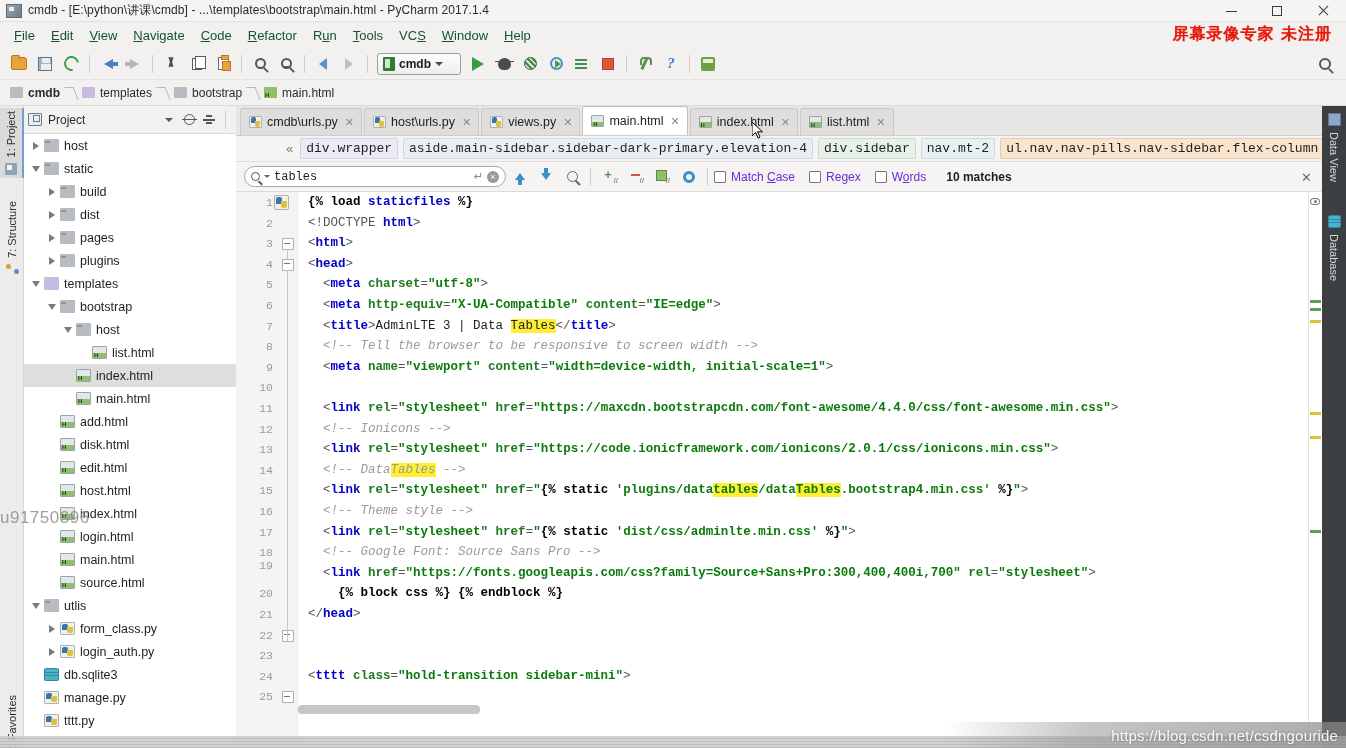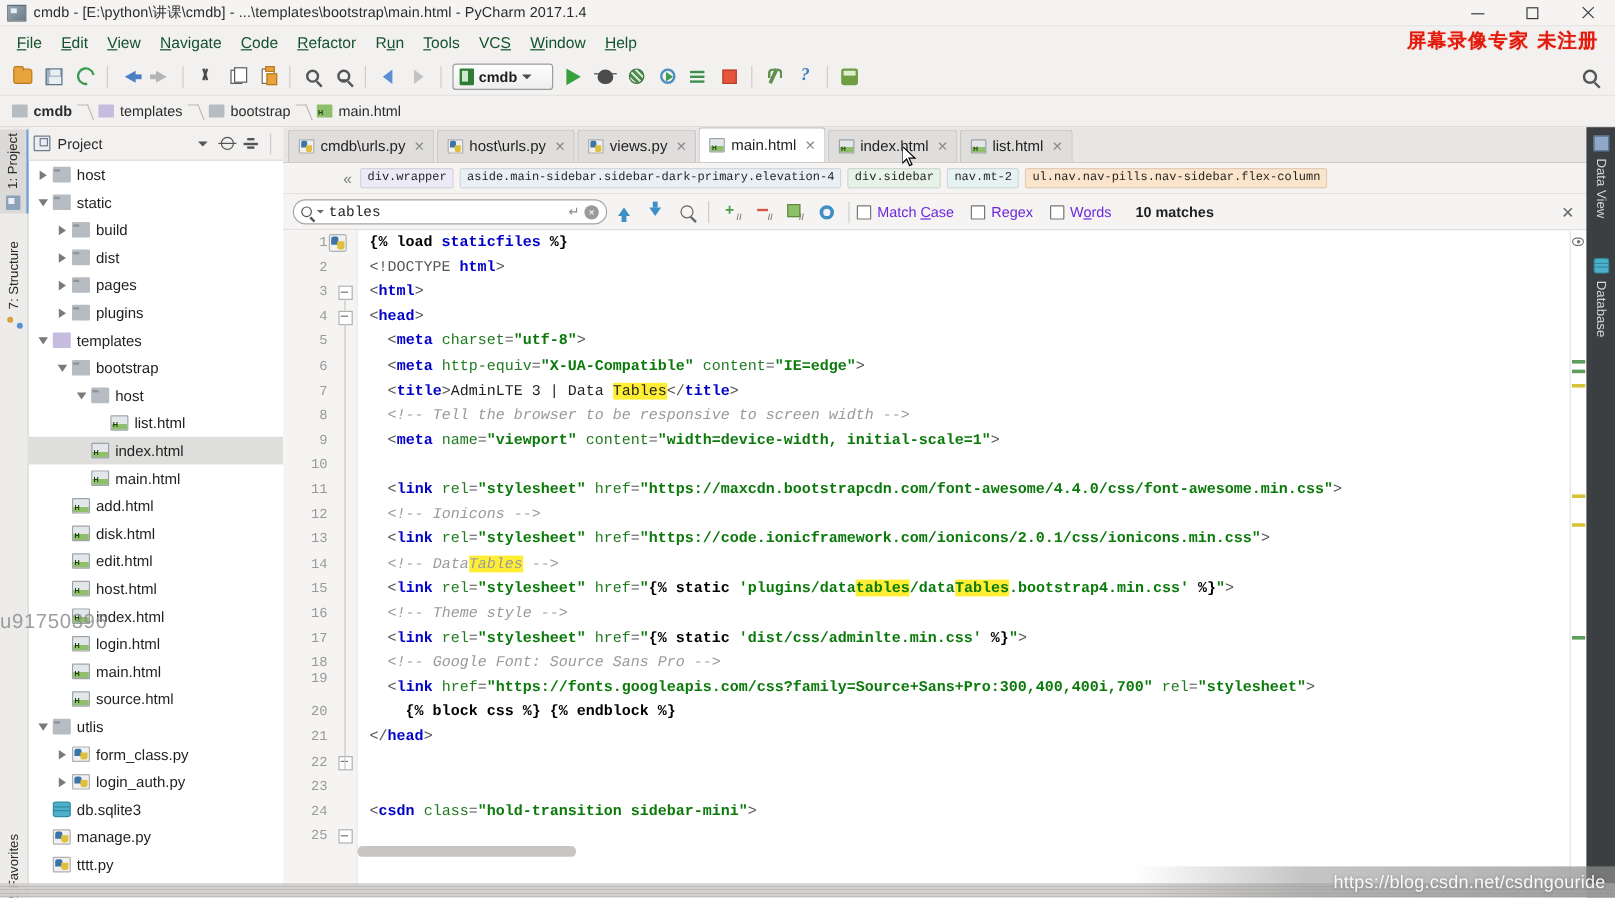--- a/index.html
+++ b/index.html
@@ -300,21 +300,21 @@
   
   .struct-strip {
     height: 26px; background:#f5f4f3;
     display:flex; align-items:center; gap:5px;
     padding-left: 50px;
     border-bottom:1px solid #e0dedc;
   }
   .strip-back { font-size:13px;color:#7a7a7a; margin-right:3px; letter-spacing:-1px;}
   .chip {
     font-family: "Liberation Mono", monospace;
-    font-size: 10px; color:#1f1f1f;
+    font-size: 13px; color:#1f1f1f;
     padding: 2px 5px; border-radius: 2px;
     border: 1px solid rgba(0,0,0,0.10);
     white-space: nowrap;
   }
 
   
   .findbar {
     height: 30px; background:#f5f4f3;
     display:flex; align-items:center; gap:0px;
     padding-left: 8px; border-bottom:1px solid #dddbd9;
@@ -384,21 +384,21 @@
 
   .codelines {
     position:absolute; left:62px; top:0; right:0; bottom:0;
     font-family:"Liberation Mono", monospace;
     font-size: 12.5px; line-height: 20.6px;
     white-space: nowrap;
   }
   .cline { height:20.6px; padding-left:10px; white-space:nowrap; }
   .tag { color:#0000c8; font-weight:bold; }
   .brk { color:#555; }
-  .attr { color:#1f7a1f; font-weight:normal; }
+  .attr { color:#1f7a1f; font-weight:bold; }
   .val  { color:#0b7a0b; font-weight:bold; }
   .txt  { color:#222; }
   .cmt  { color:#9a9a9a; font-style:italic; }
   .dj   { color:#000; font-weight:bold; }
   .djk  { color:#0000c8; font-weight:bold; }
   .hl   { background:#ffee33; }
 
   .code-hscroll {
     position:absolute; left:62px; bottom:10px; height:9px;
     background:#c8c6c4; border-radius:4px;
@@ -965,21 +965,21 @@
           <div class="cline"><span style="white-space:pre">  </span><span class="cmt">&lt;!-- Data</span><span class="cmt hl">Tables</span><span class="cmt"> --&gt;</span></div>
           <div class="cline"><span style="white-space:pre">  </span><span class="brk">&lt;</span><span class="tag">link </span><span class="attr">rel</span><span class="brk">=</span><span class="val">"stylesheet"</span><span class="txt"> </span><span class="attr">href</span><span class="brk">=</span><span class="val">"</span><span class="dj">{% static </span><span class="val">'plugins/data</span><span class="val hl">tables</span><span class="val">/data</span><span class="val hl">Tables</span><span class="val">.bootstrap4.min.css'</span><span class="dj"> %}</span><span class="val">"</span><span class="brk">&gt;</span></div>
           <div class="cline"><span style="white-space:pre">  </span><span class="cmt">&lt;!-- Theme style --&gt;</span></div>
           <div class="cline"><span style="white-space:pre">  </span><span class="brk">&lt;</span><span class="tag">link </span><span class="attr">rel</span><span class="brk">=</span><span class="val">"stylesheet"</span><span class="txt"> </span><span class="attr">href</span><span class="brk">=</span><span class="val">"</span><span class="dj">{% static </span><span class="val">'dist/css/adminlte.min.css'</span><span class="dj"> %}</span><span class="val">"</span><span class="brk">&gt;</span></div>
           <div class="cline"><span style="white-space:pre">  </span><span class="cmt">&lt;!-- Google Font: Source Sans Pro --&gt;</span></div>
           <div class="cline"><span style="white-space:pre">  </span><span class="brk">&lt;</span><span class="tag">link </span><span class="attr">href</span><span class="brk">=</span><span class="val">"https://fonts.googleapis.com/css?family=Source+Sans+Pro:300,400,400i,700"</span><span class="txt"> </span><span class="attr">rel</span><span class="brk">=</span><span class="val">"stylesheet"</span><span class="brk">&gt;</span></div>
           <div class="cline"><span style="white-space:pre">    </span><span class="dj">{% block css %}</span><span class="txt">   </span><span class="dj">{% endblock %}</span></div>
           <div class="cline"><span class="brk">&lt;/</span><span class="tag">head</span><span class="brk">&gt;</span></div>
           <div class="cline">&nbsp;</div>
           <div class="cline">&nbsp;</div>
-          <div class="cline"><span class="brk">&lt;</span><span class="tag">csdn </span><span class="attr">class</span><span class="brk">=</span><span class="val">"hold-transition sidebar-mini"</span><span class="brk">&gt;</span></div>
+          <div class="cline"><span class="brk">&lt;</span><span class="tag">tttt </span><span class="attr">class</span><span class="brk">=</span><span class="val">"hold-transition sidebar-mini"</span><span class="brk">&gt;</span></div>
         </div>
       <div class="markergutter" id="markers">
         <i class="eye"></i>
       <i class="mk" style="top: 108px; background: rgb(92, 158, 92);"></i>
           <i class="mk" style="top: 116px; background: rgb(92, 158, 92);"></i>
           <i class="mk" style="top: 128px; background: rgb(216, 194, 58);"></i>
           <i class="mk" style="top: 220px; background: rgb(216, 194, 58);"></i>
           <i class="mk" style="top: 244px; background: rgb(216, 194, 58);"></i>
           <i class="mk" style="top: 338px; background: rgb(92, 158, 92);"></i>
         </div>

